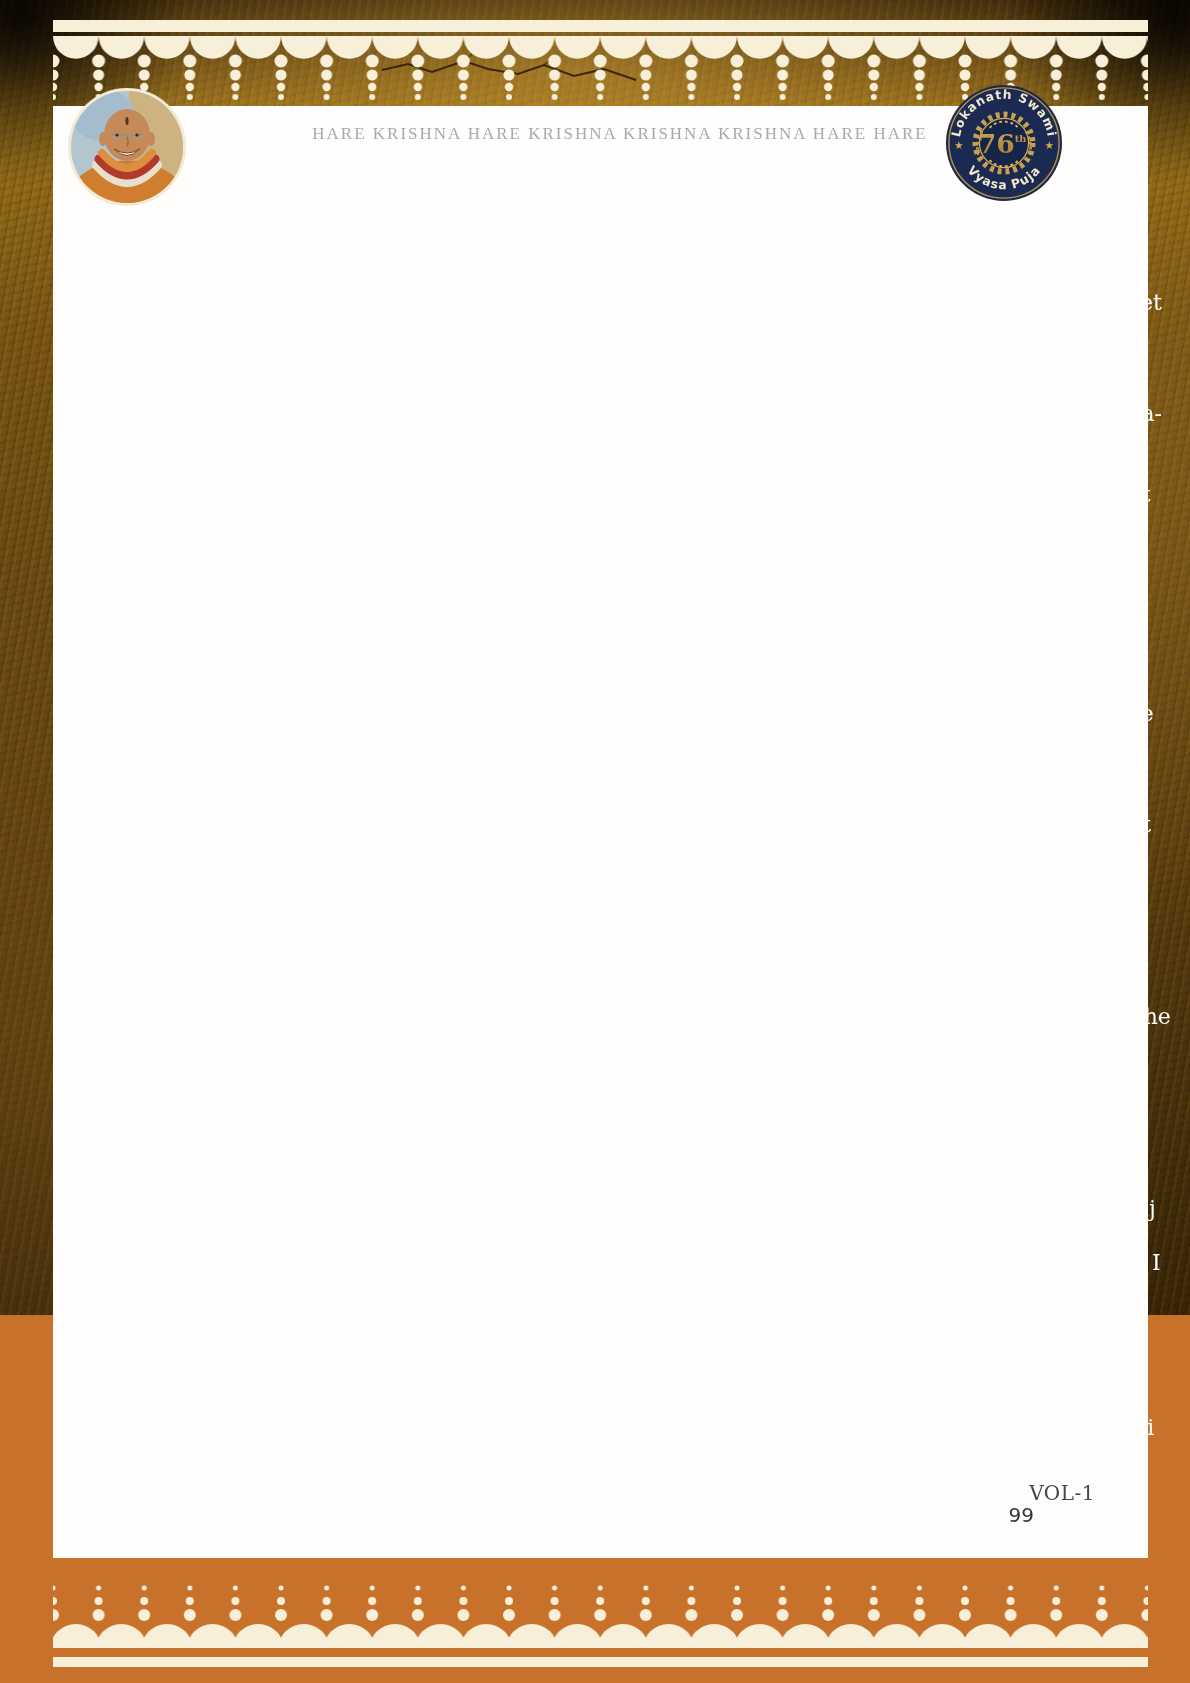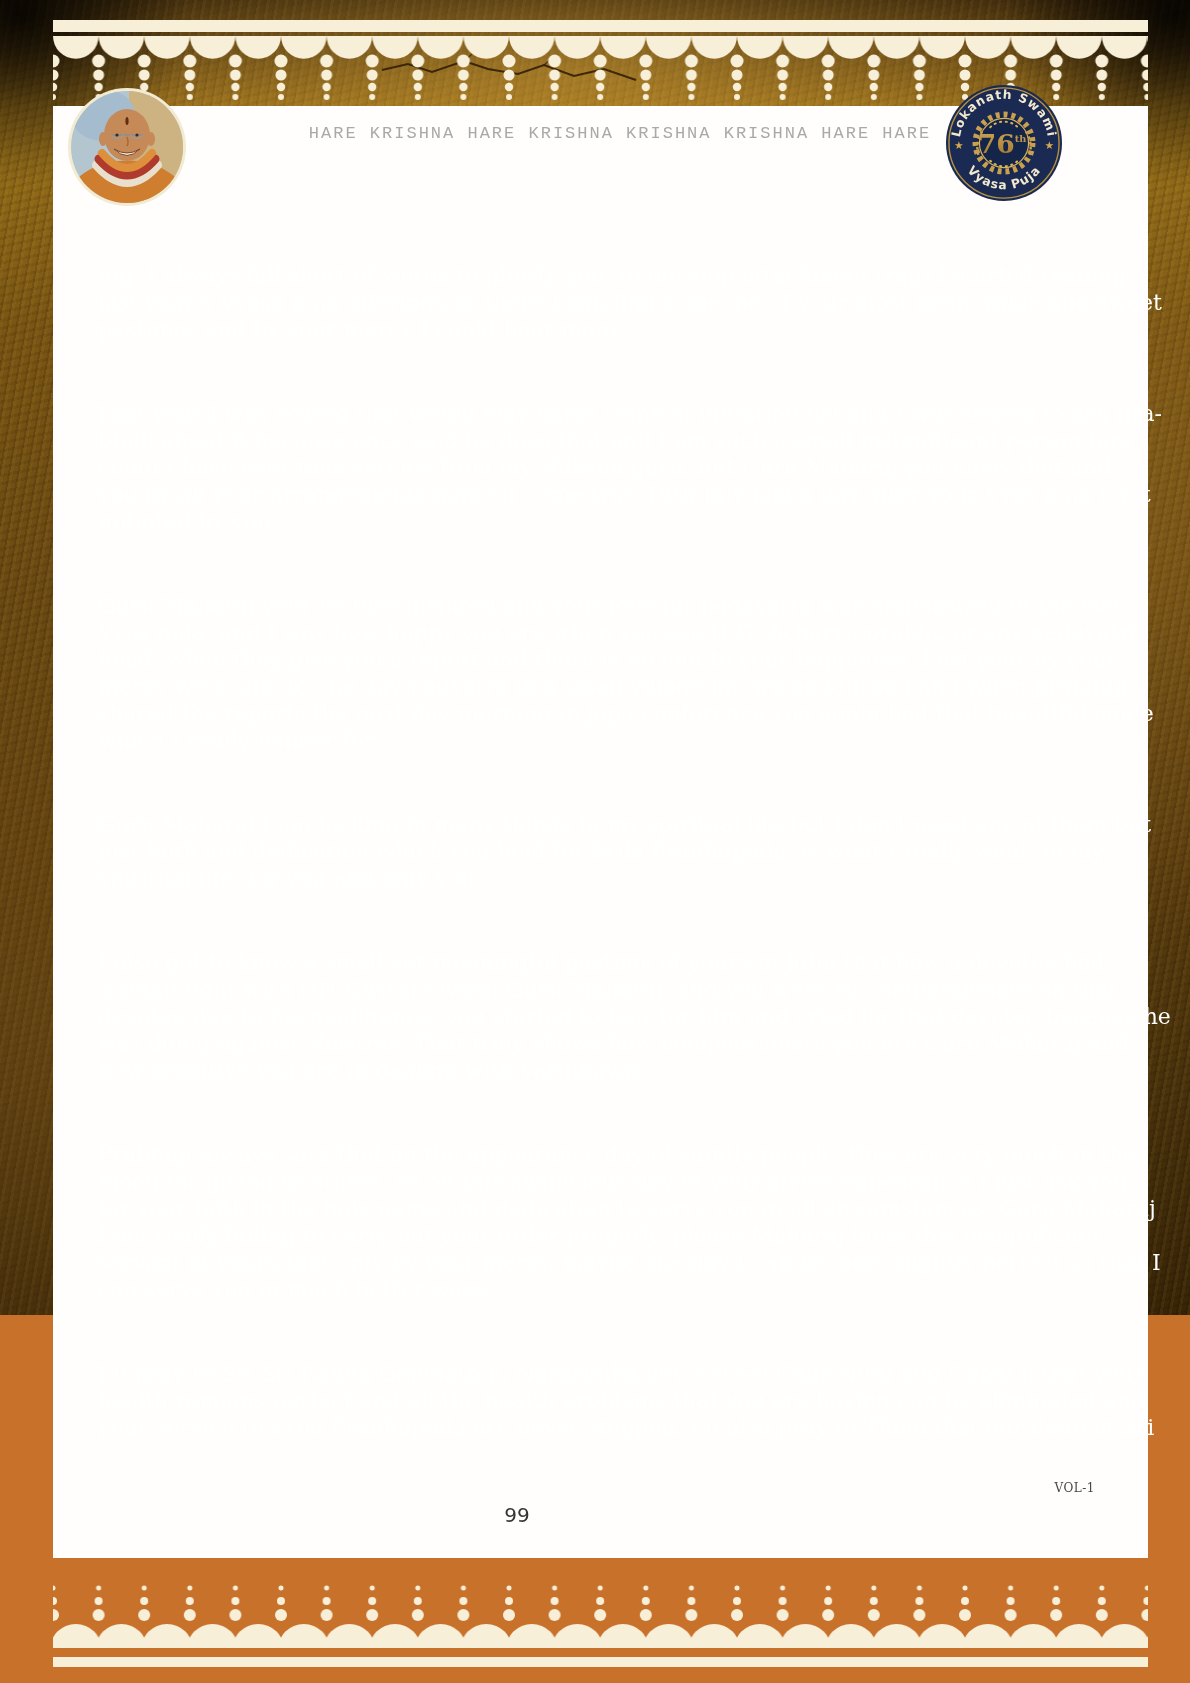--- a/index.html
+++ b/index.html
@@ -23,31 +23,31 @@
   .top-bar{position:absolute;left:53px;top:20px;width:1095px;height:12px;background:#f7efd8;}
   .top-border{position:absolute;left:53px;top:36px;}
   .crack{position:absolute;left:380px;top:50px;}
 
   .sheet{position:absolute;left:53px;top:106px;width:1095px;height:1452px;background:#fffefd;}
 
   .photo{position:absolute;left:67px;top:87px;width:120px;height:120px;}
   .badge{position:absolute;left:945px;top:84px;width:118px;height:118px;}
 
   .mantra{position:absolute;left:200px;width:840px;text-align:center;
-    font-family:Liberation Mono, monospace;font-size:17px;letter-spacing:2px;color:#a9a9a9;white-space:pre;}
+    font-family:Liberation Serif, serif;font-size:17px;letter-spacing:2px;color:#a9a9a9;white-space:pre;}
   .mantra.l1{top:124px;}
   .mantra.l2{top:171px;}
 
   .bodytext{position:absolute;left:98px;top:262px;width:980px;color:#ffffff;
     font-size:22px;line-height:27px;}
   .bodytext .para{white-space:pre;margin:0 0 57px 0;}
 
   .volume{position:absolute;left:53px;top:1481px;width:1042px;text-align:right;
-    font-size:12px;color:#474747;letter-spacing:.5px;}
-  .pagenum{position:absolute;left:0;top:1503px;width:1034px;text-align:center;
+    font-size:20px;color:#474747;letter-spacing:.5px;}
+  .pagenum{position:absolute;left:0;top:1503px;width:1034px;text-align:right;
     font-family:"DejaVu Sans", sans-serif;font-size:20px;color:#353535;}
 
   .bottom-border{position:absolute;left:53px;top:1582px;}
   .bottom-bar{position:absolute;left:53px;top:1657px;width:1095px;height:10px;background:#f7efd8;}
 </style>
 </head>
 <body>
 
 <div class="canvas">
 

